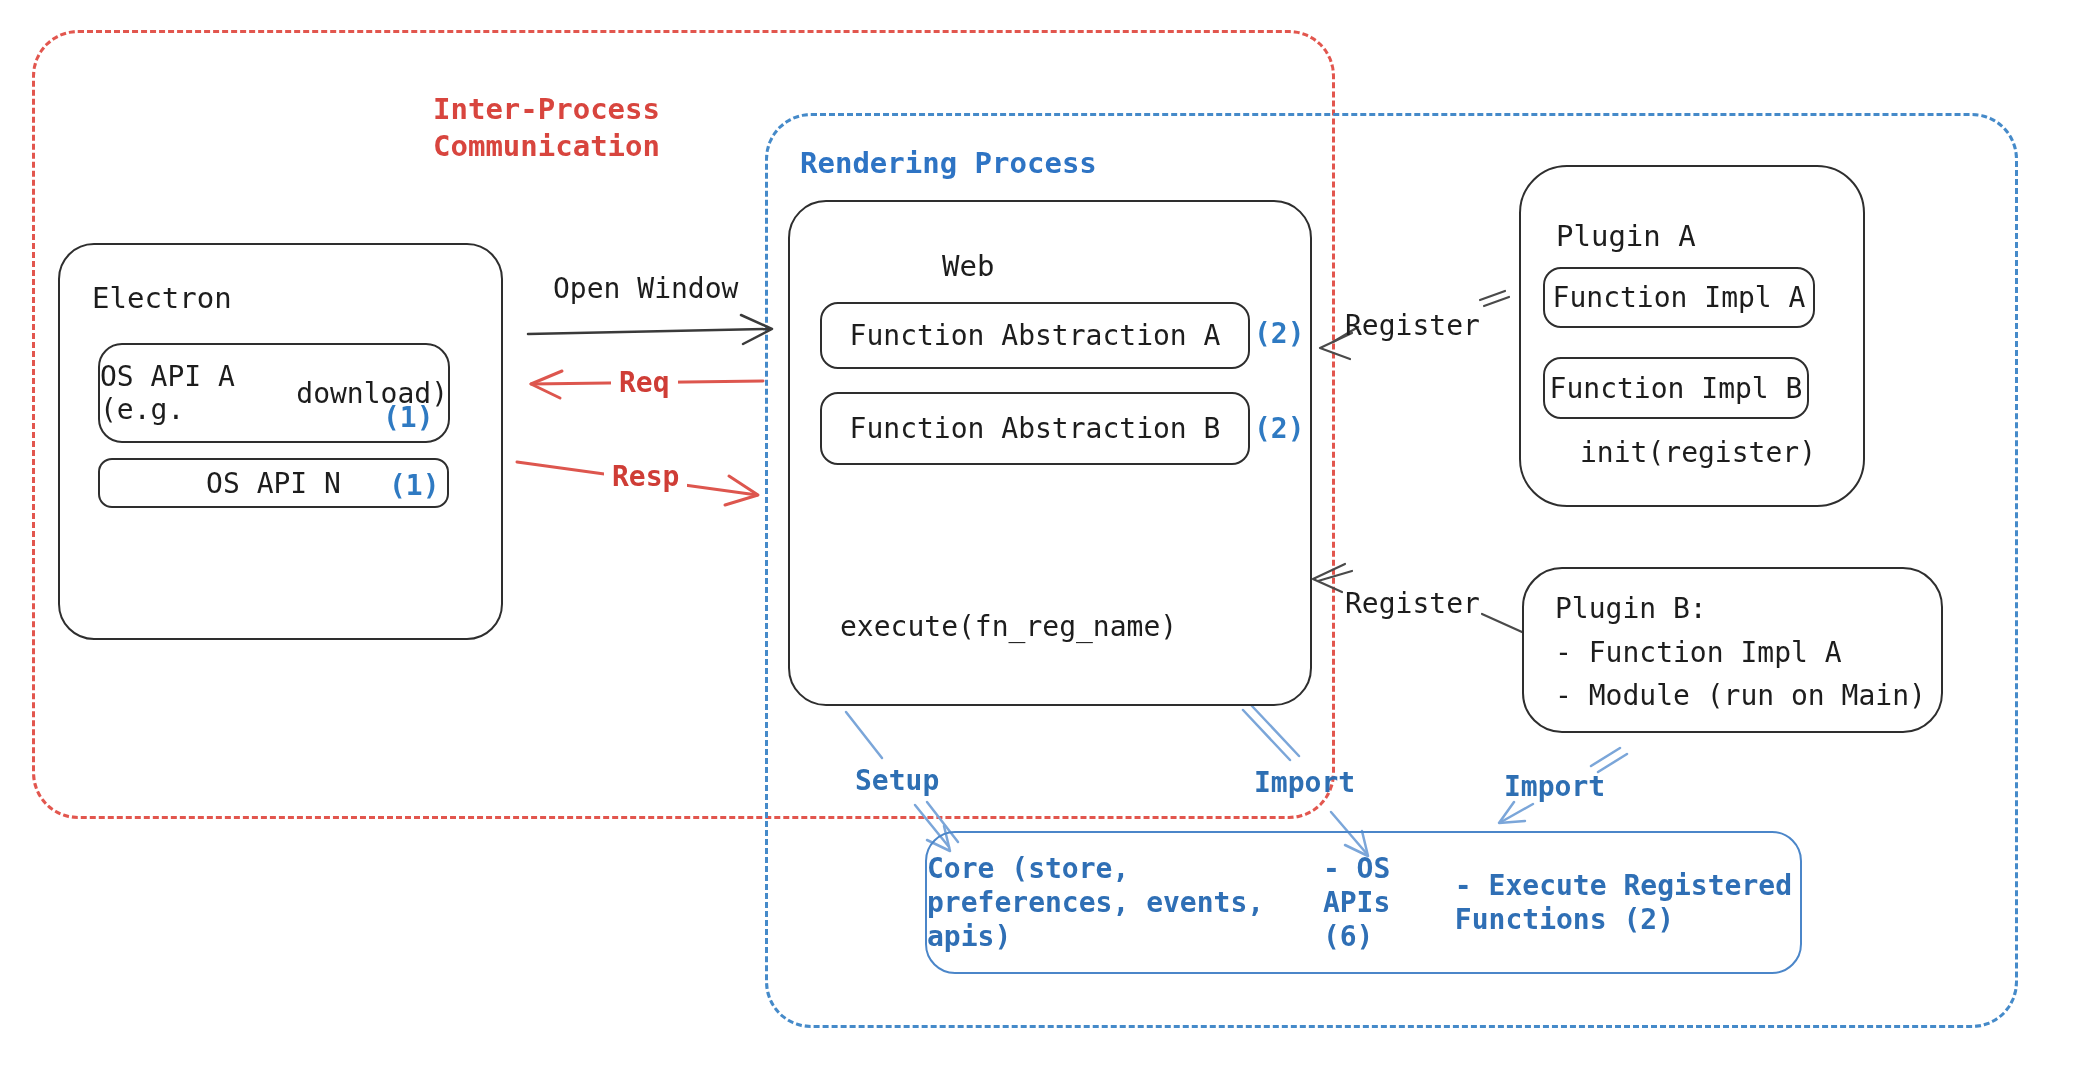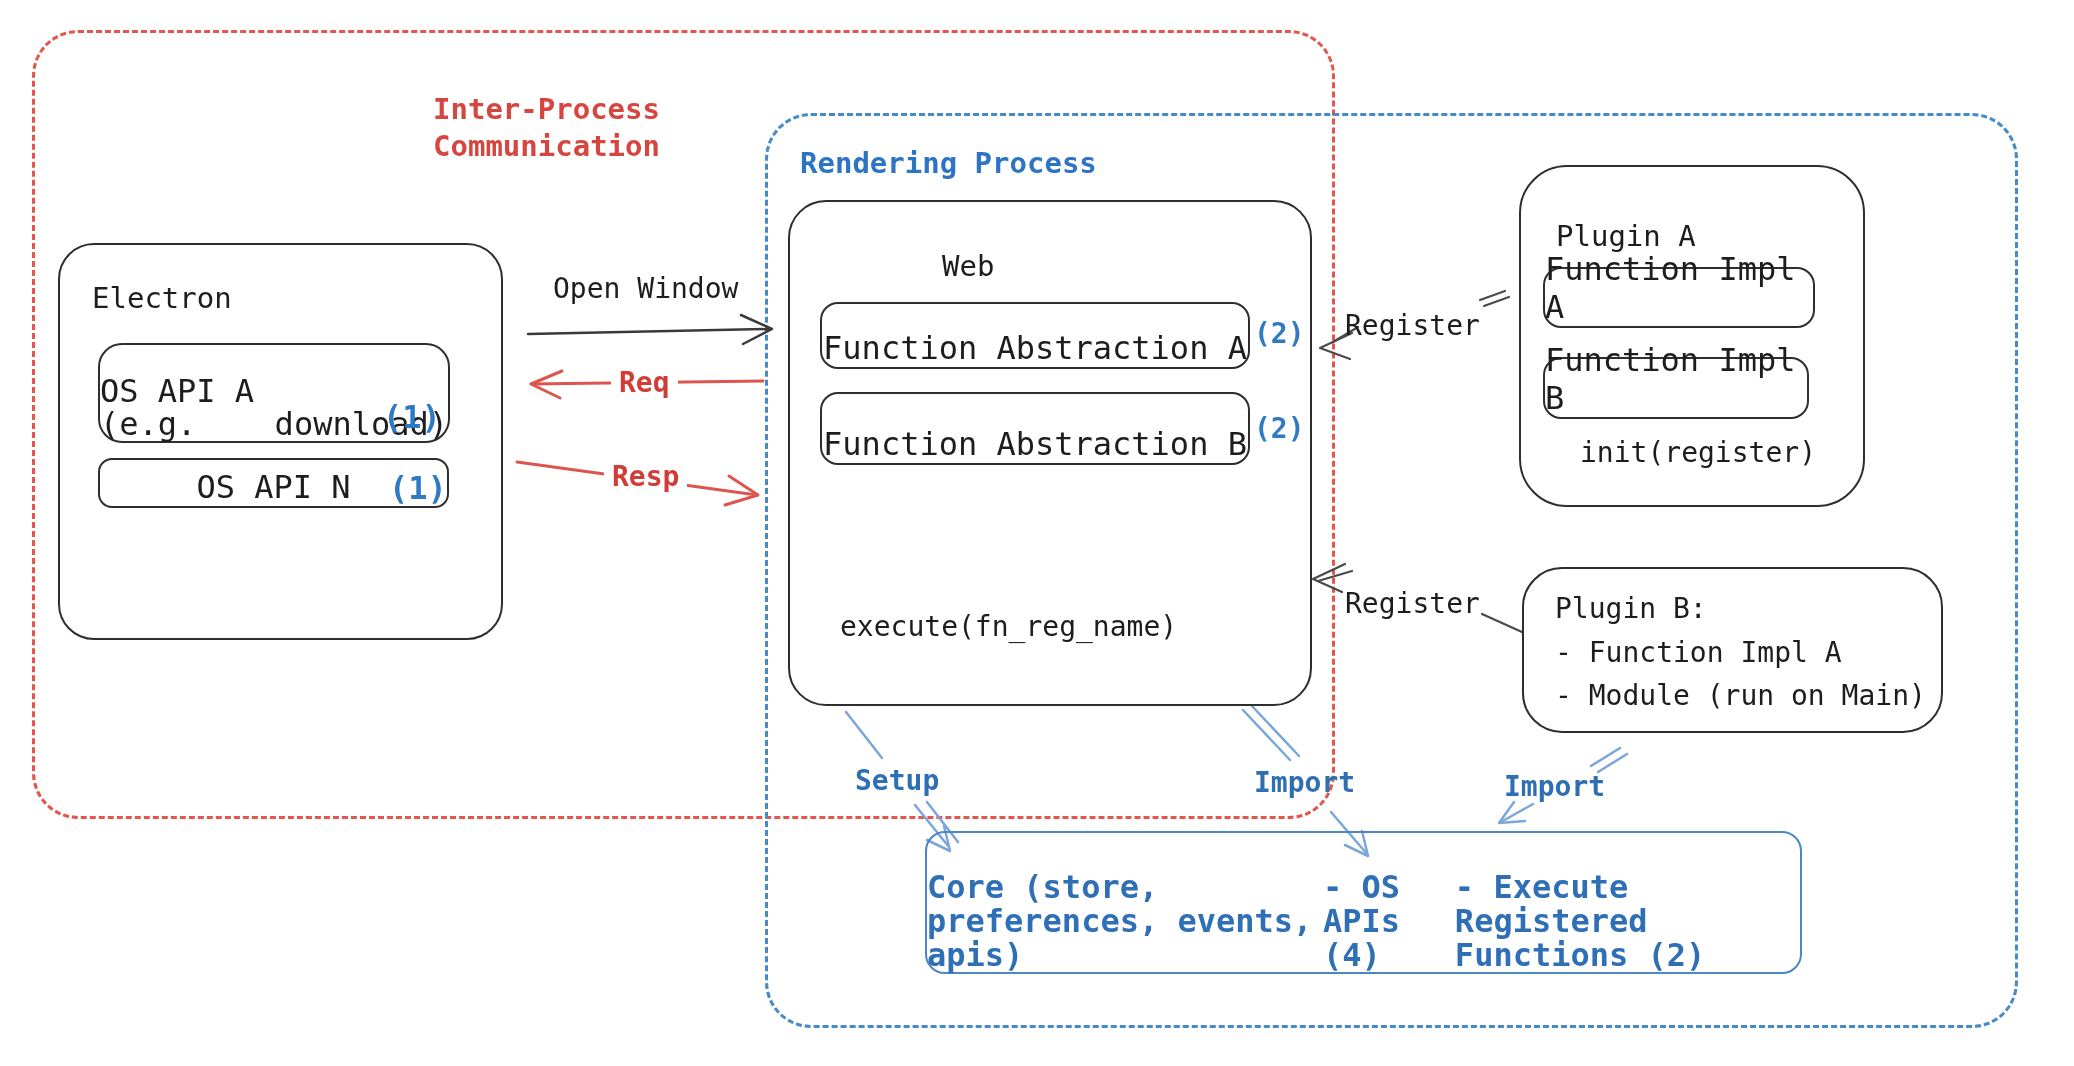--- a/index.html
+++ b/index.html
@@ -7,21 +7,21 @@
     position:relative;width:2074px;height:1066px;background:#ffffff;
     font-family:"DejaVu Sans Mono",monospace;overflow:hidden;
   }
   .t{position:absolute;font-size:28px;line-height:34px;color:#1d1d1d;white-space:pre;}
   .title{font-size:29px;}
   .red{color:#cf3d36;}
   .blue{color:#2e6fb3;}
   .badge{color:#2f7ac2;font-weight:bold;}
   .box{position:absolute;border:2px solid #2e2e2e;background:transparent;box-sizing:border-box;}
   .dashed{position:absolute;box-sizing:border-box;background:transparent;}
-  .center{display:flex;align-items:flex-end;justify-content:center;font-size:32px;color:#1d1d1d;}
+  .center{display:flex;align-items:center;justify-content:center;font-size:28px;color:#1d1d1d;}
   .col{flex-direction:row;line-height:33px;}
   #ipc-box{left:32px;top:30px;width:1303px;height:789px;border:3px dashed #e2564e;border-radius:46px;}
   #rp-box{left:765px;top:113px;width:1253px;height:915px;border:3px dashed #458ac9;border-radius:46px;}
   #ipc-label{left:433px;top:91px;line-height:37px;font-size:29px;color:#d8453e;font-weight:bold;}
   #rp-label{left:800px;top:146px;font-size:29px;color:#2e74c4;font-weight:bold;}
   #electron-box{left:58px;top:243px;width:445px;height:397px;border-radius:36px;}
   #electron-title{left:92px;top:281px;}
   #api-a-box{left:98px;top:343px;width:352px;height:100px;border-radius:24px;}
   #api-a-badge{left:283px;top:56px;position:absolute;}
   #api-n-box{left:98px;top:458px;width:351px;height:50px;border-radius:14px;}
@@ -36,21 +36,21 @@
   #execute-label{left:840px;top:610px;}
   #plugin-a-box{left:1519px;top:165px;width:346px;height:342px;border-radius:48px;}
   #plugin-a-title{left:1556px;top:219px;}
   #impl-a-box{left:1543px;top:267px;width:272px;height:61px;border-radius:18px;}
   #impl-b-box{left:1543px;top:357px;width:266px;height:62px;border-radius:18px;}
   #init-label{left:1580px;top:436px;}
   #plugin-b-box{left:1522px;top:567px;width:421px;height:166px;border-radius:40px;}
   #plugin-b-title{left:1555px;top:592px;}
   #plugin-b-item1{left:1555px;top:636px;}
   #plugin-b-item2{left:1555px;top:679px;}
-  #core-box{left:925px;top:831px;width:877px;height:143px;border:2px solid #4b86c9;border-radius:20px;
+  #core-box{left:925px;top:831px;width:877px;height:143px;border:2px solid #4b86c9;border-radius:30px;
             color:#2f6fb5;font-weight:bold;line-height:34px;}
   #open-window-label{left:553px;top:272px;}
   #req-label{left:611px;top:366px;background:#fff;padding:0 8px;font-weight:bold;}
   #resp-label{left:604px;top:460px;background:#fff;padding:0 8px;font-weight:bold;}
   #register-top-label{left:1345px;top:309px;}
   #register-bottom-label{left:1345px;top:587px;}
   #setup-label{left:855px;top:764px;font-weight:bold;}
   #import-mid-label{left:1254px;top:766px;font-weight:bold;}
   #import-right-label{left:1504px;top:770px;font-weight:bold;}
   #arrow-layer{position:absolute;left:0;top:0;width:2074px;height:1066px;}
@@ -152,17 +152,17 @@
   <div class="t" id="plugin-b-title">Plugin B:</div>
   <div class="t" id="plugin-b-item1">- Function Impl A</div>
   <div class="t" id="plugin-b-item2">- Module (run on Main)</div>
 
   <div class="t blue" id="setup-label">Setup</div>
   <div class="t blue" id="import-mid-label">Import</div>
   <div class="t blue" id="import-right-label">Import</div>
 
   <div class="box center col" id="core-box">
     <span>Core (store, preferences, events, apis)</span>
-    <span>- OS APIs (4)</span>
+    <span>- OS APIs (6)</span>
     <span>- Execute Registered Functions (2)</span>
   </div>
 
 </div>
 
 </body></html>

